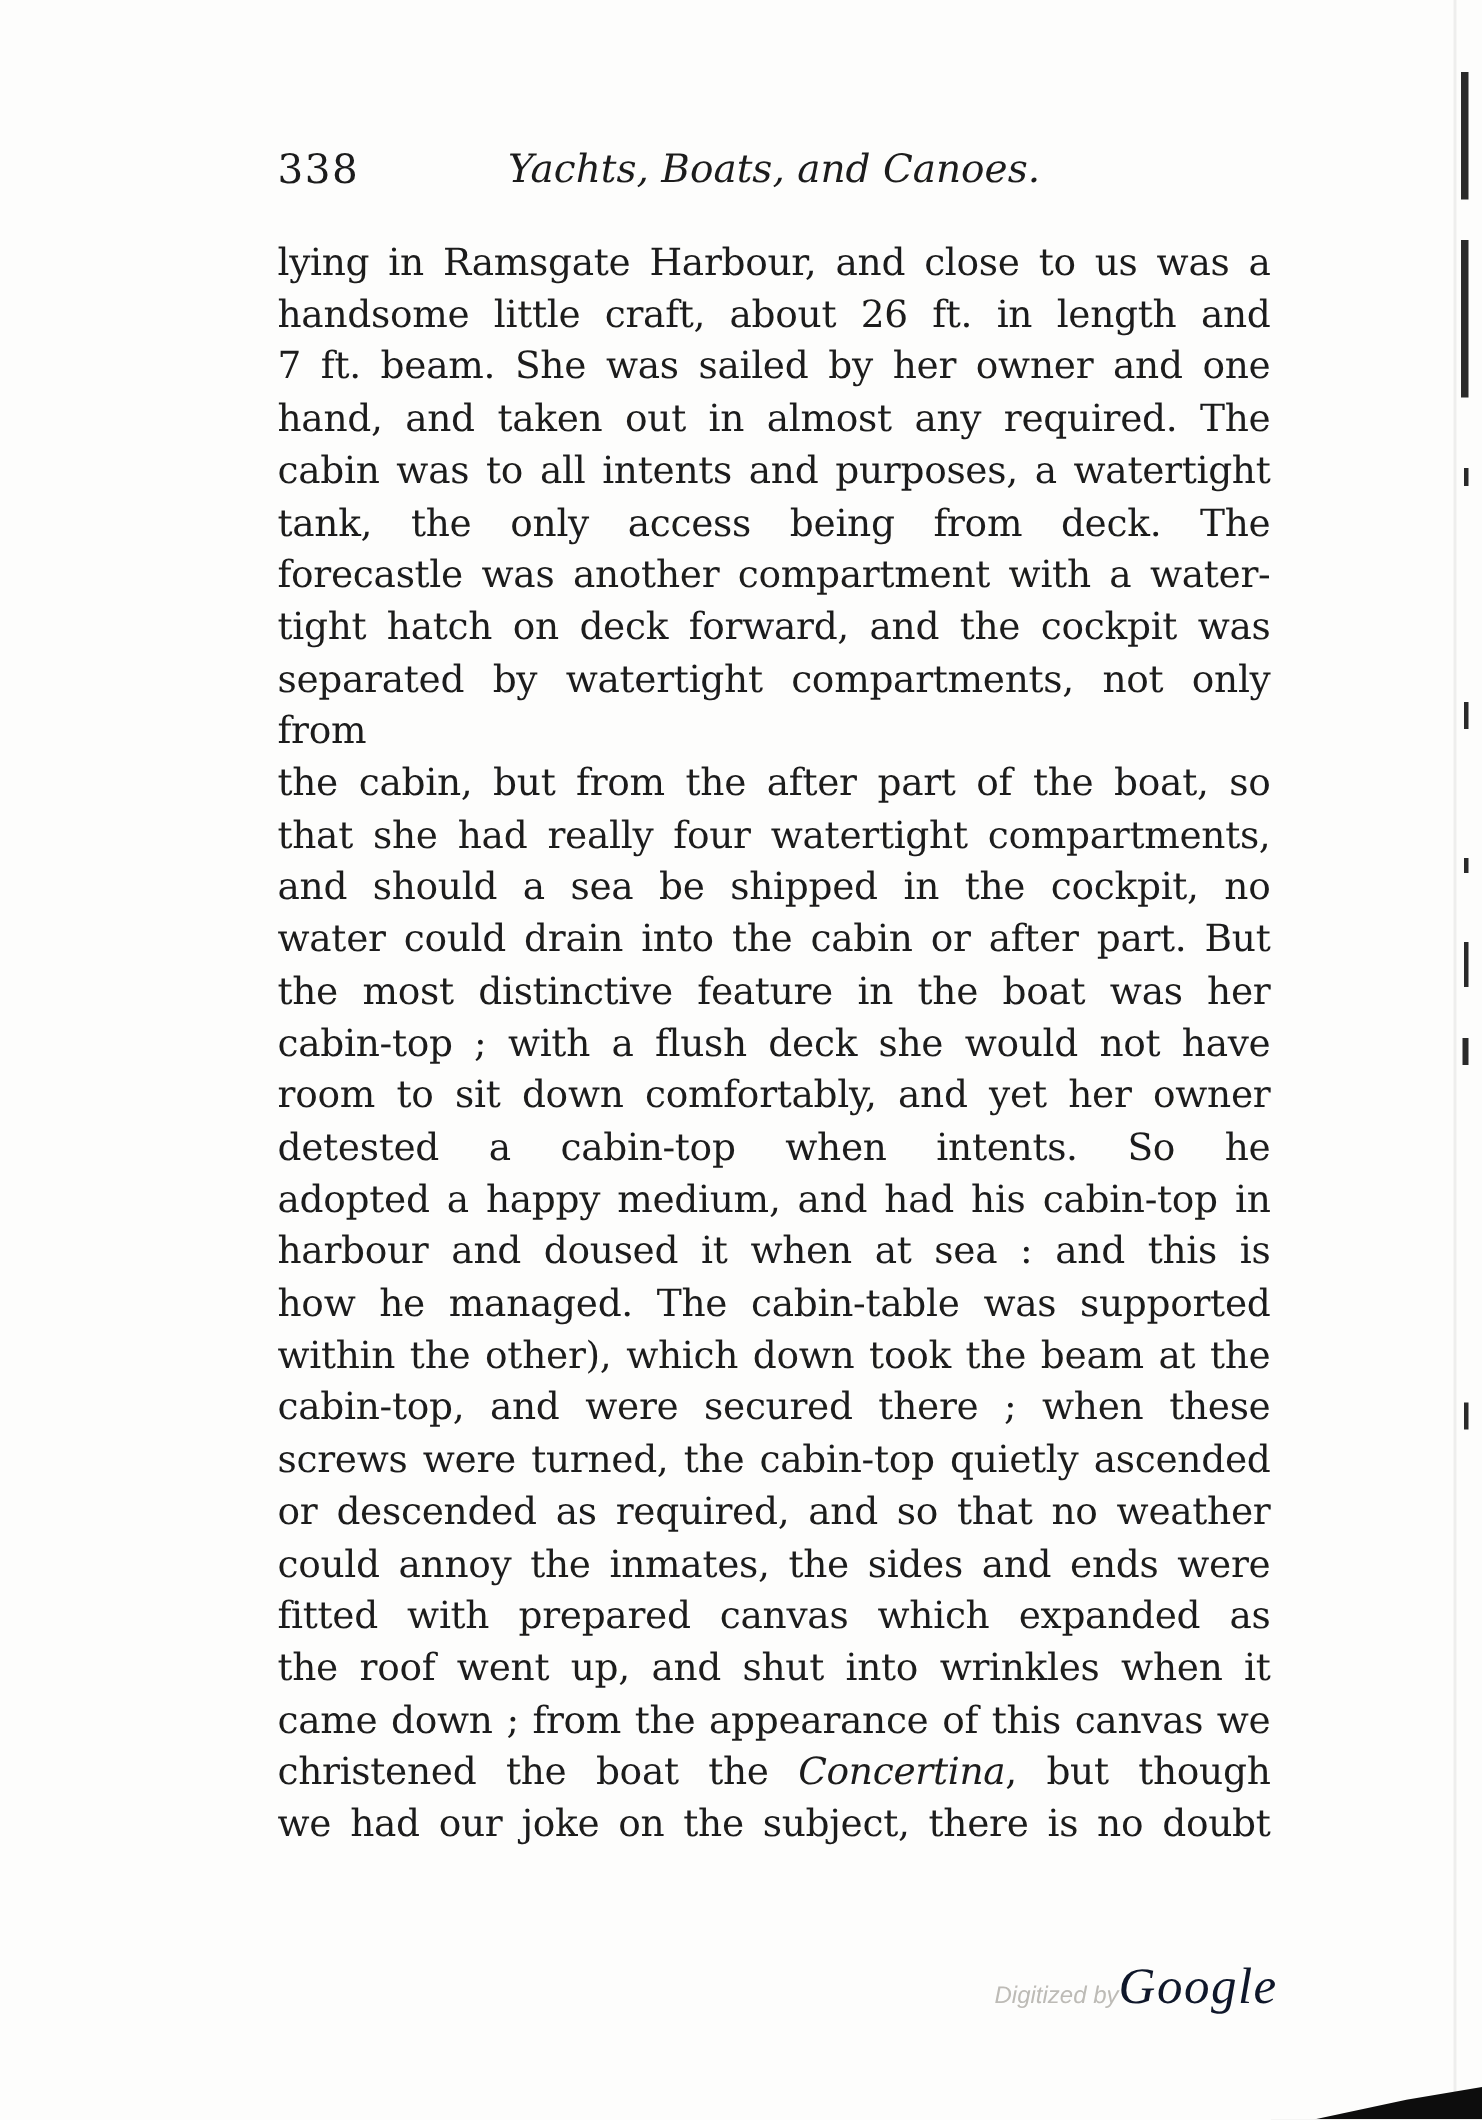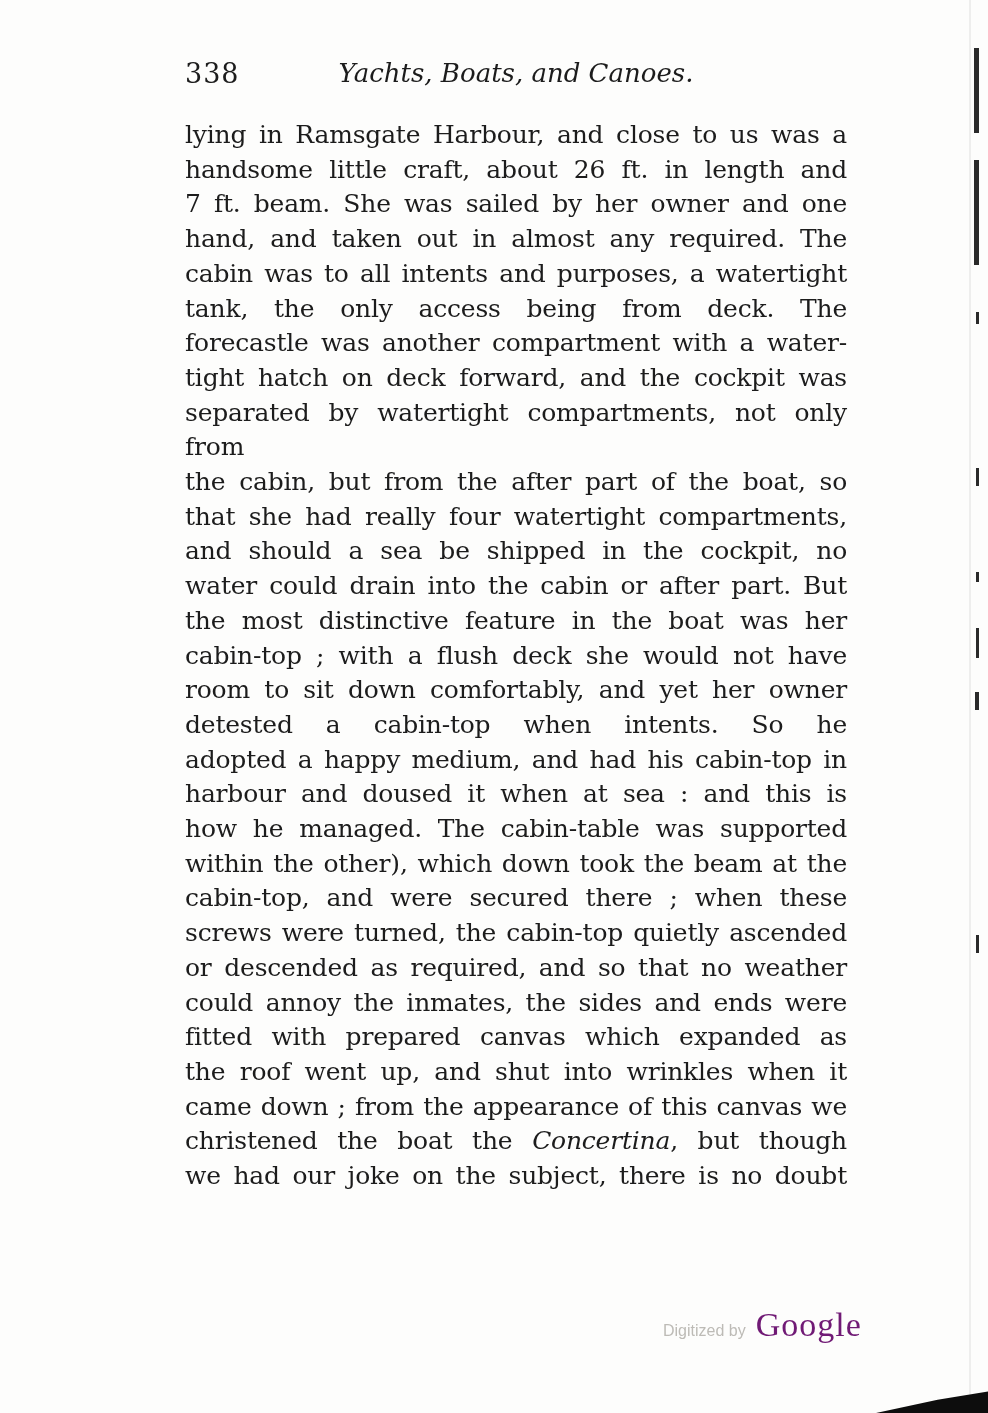--- a/index.html
+++ b/index.html
@@ -18,20 +18,21 @@
   .content {
     position: absolute;
     left: 185px;
     top: 58px;
     width: 662px;
   }
   .header {
     position: relative;
     height: 36px;
     margin-bottom: 24px;
+    margin-top: 40px;
   }
   .page-number {
     position: absolute;
     left: 0;
     top: 0;
     font-size: 27px;
     letter-spacing: 1px;
   }
   .running-head {
     position: absolute;
@@ -53,32 +54,33 @@
     -moz-text-align-last: justify;
     white-space: normal;
   }
   .italic { font-style: italic; }
   .watermark {
     position: absolute;
     left: 663px;
     top: 1306px;
     display: flex;
     align-items: baseline;
-    gap: 10px;
+    gap: 0;
     color: #b5b3ae;
+    font-style: italic;
   }
   .watermark-prefix {
     font-family: "Liberation Sans", sans-serif;
     font-size: 16px;
     color: #bdbbb6;
   }
   .watermark-logo {
     font-family: "Liberation Serif", serif;
     font-size: 34px;
-    color: #701a75;
+    color: #0f172a;
     letter-spacing: 1px;
   }
   .scan-artifact {
     position: absolute;
     background: #2a2a2a;
   }
   .page-edge-shadow {
     position: absolute;
     left: 969px;
     top: 0;

